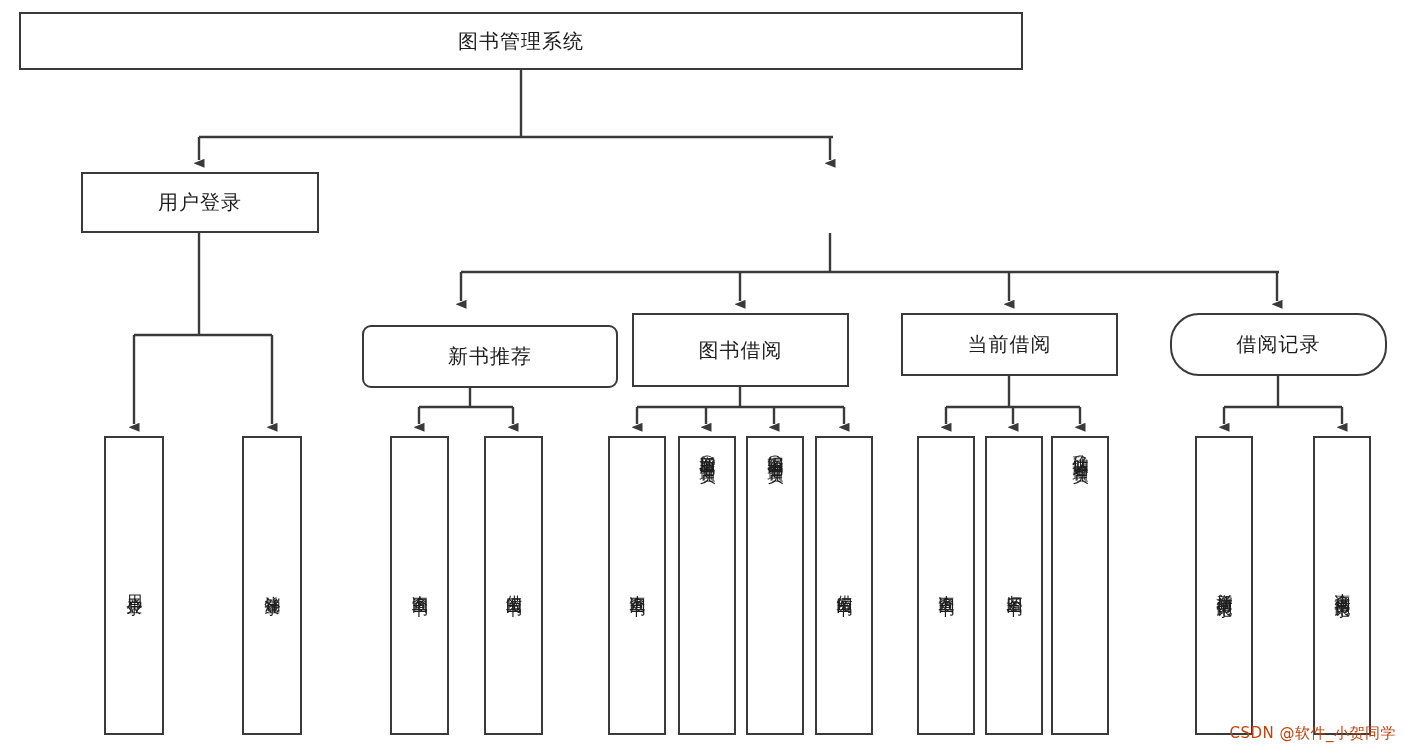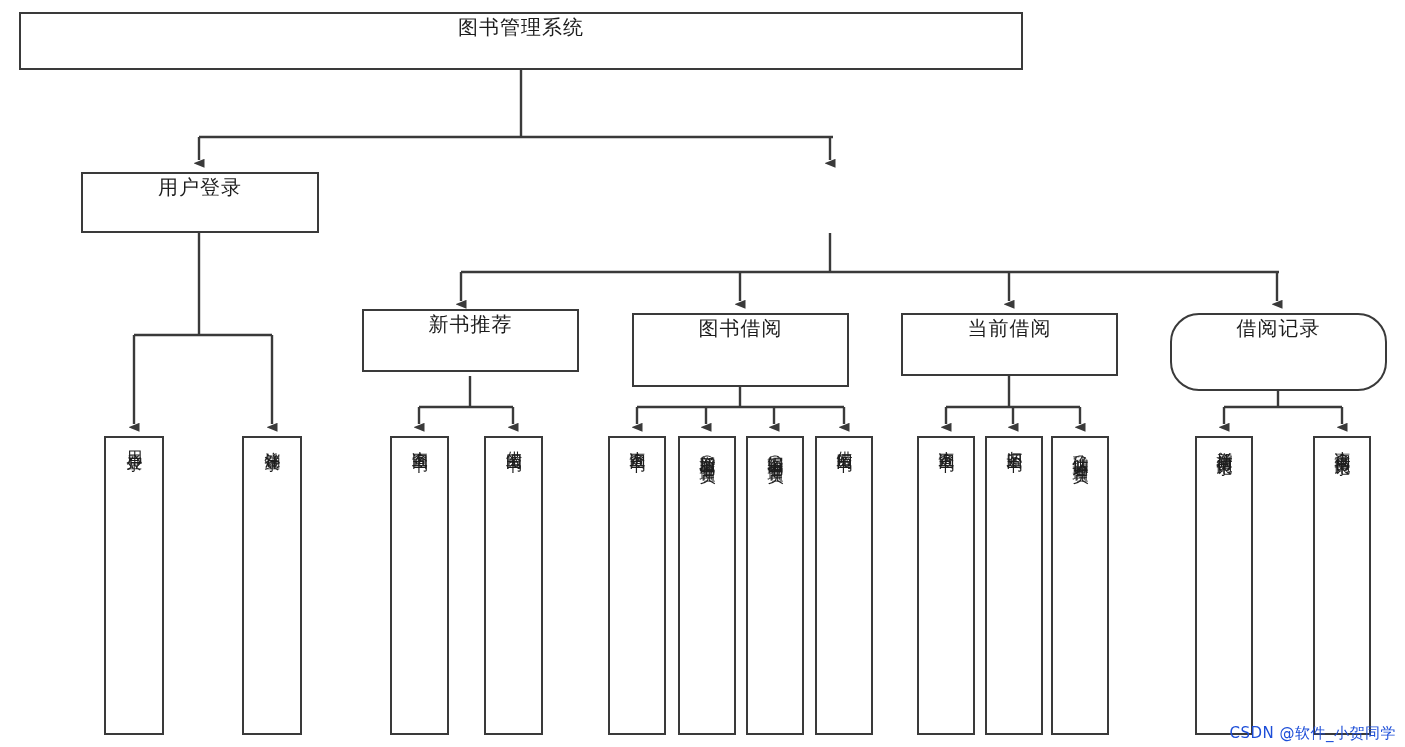--- a/index.html
+++ b/index.html
@@ -24,41 +24,41 @@
     width: 1405px;
     height: 747px;
     pointer-events: none;
   }
   .node {
     position: absolute;
     box-sizing: border-box;
     background: #ffffff;
     border: 2.2px solid #3a3a3a;
     display: flex;
-    align-items: flex-start;
+    align-items: center;
     justify-content: center;
     color: #1d1d1d;
   }
   .node-h {
     font-size: 20px;
     letter-spacing: 1px;
   }
   .label-v {
     writing-mode: vertical-rl;
     text-orientation: upright;
     letter-spacing: 2px;
     white-space: nowrap;
     display: block;
   }
   #watermark {
     position: absolute;
     right: 9px;
     bottom: 4px;
     font-size: 15px;
-    color: #1d4ed8;
+    color: #c2410c;
     letter-spacing: 0.5px;
     white-space: nowrap;
   }
 </style>
 </head>
 <body>
 
 <div id="canvas">
 
   <svg id="wires" viewBox="0 0 1405 747" xmlns="http://www.w3.org/2000/svg">
@@ -112,30 +112,30 @@
   </svg>
 
   <div class="node node-h" style="left: 19px; top: 12px; width: 1004px; height: 58px;">
     <span>图书管理系统</span>
   </div>
 
   <div class="node node-h" style="left: 81px; top: 172px; width: 238px; height: 61px;">
     <span>用户登录</span>
   </div>
 
-  <div class="node node-h" style="left: 362px; top: 309px; width: 217px; height: 63px;">
+  <div class="node node-h" style="left: 362px; top: 325px; width: 256px; height: 63px; border-radius: 9px;">
     <span>新书推荐</span>
   </div>
   <div class="node node-h" style="left: 632px; top: 313px; width: 217px; height: 74px;">
     <span>图书借阅</span>
   </div>
   <div class="node node-h" style="left: 901px; top: 313px; width: 217px; height: 63px; font-family: Liberation Serif, serif;">
     <span>当前借阅</span>
   </div>
-  <div class="node node-h" style="left: 1170px; top: 313px; width: 217px; height: 78px; border-radius: 29px;">
+  <div class="node node-h" style="left: 1170px; top: 313px; width: 217px; height: 63px; border-radius: 29px;">
     <span>借阅记录</span>
   </div>
 
   <div class="node" style="left: 104px; top: 436px; width: 60px; height: 299px;">
     <span class="label-v">用户登录</span>
   </div>
   <div class="node" style="left: 242px; top: 436px; width: 60px; height: 299px;">
     <span class="label-v">注销登录</span>
   </div>
   <div class="node" style="left: 390px; top: 436px; width: 59px; height: 299px;">

